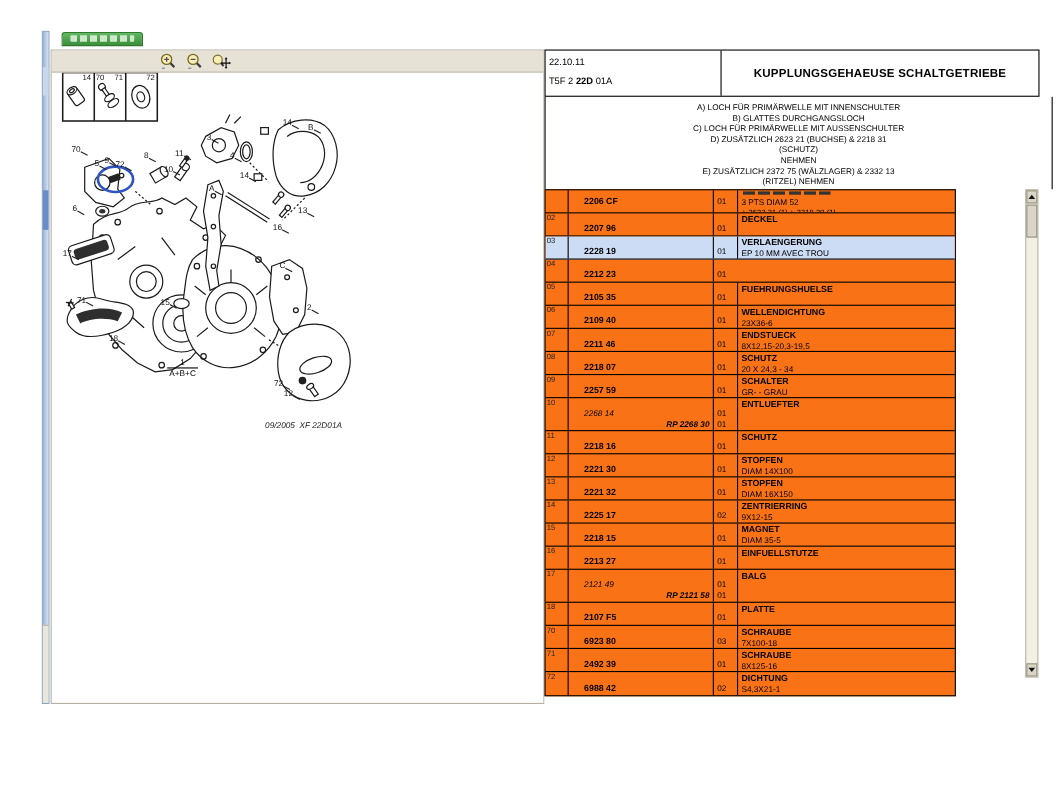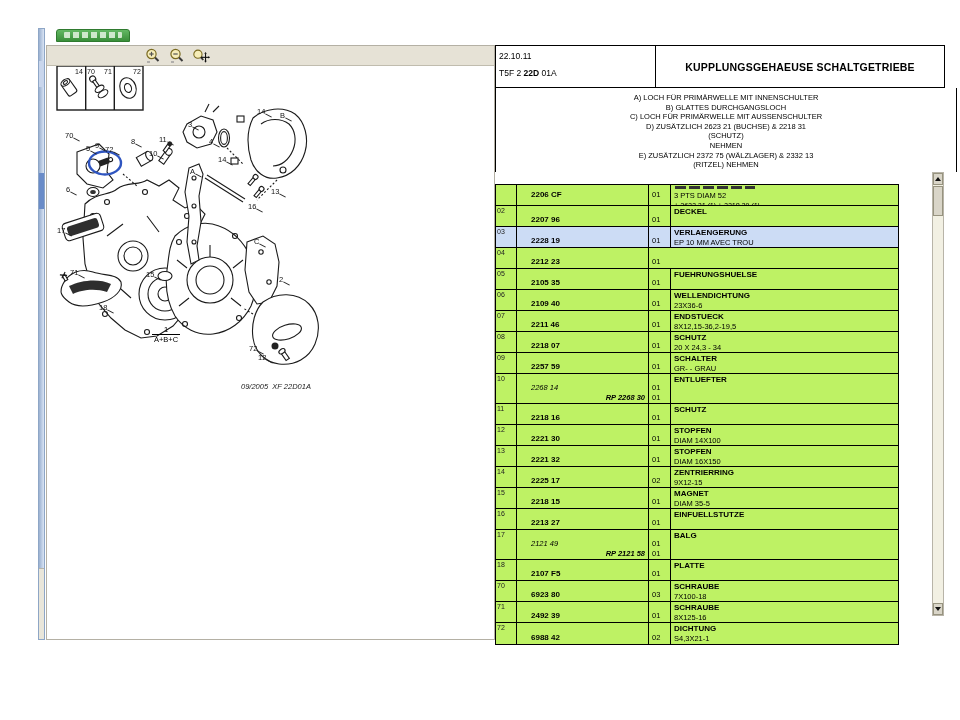--- a/index.html
+++ b/index.html
@@ -43,21 +43,21 @@
   .thead{position:absolute;left:0;top:0;width:450px;height:43px;border:1px solid #000;
          box-sizing:border-box;display:flex;}
   .th-left{width:160px;border-right:1px solid #000;box-sizing:border-box;padding:2px 0 0 3px;
            font-size:8.5px;line-height:17px;}
   .th-right{flex:1;display:flex;align-items:center;justify-content:center;
             font-size:10.5px;font-weight:bold;letter-spacing:.2px;}
   .notes{position:absolute;left:0;top:43px;width:462px;height:84px;border-left:1px solid #000;
          border-right:1px solid #000;box-sizing:border-box;text-align:center;padding-top:5px;}
   .note-line{font-size:7.5px;line-height:9.6px;}
 
-  .tbody{position:absolute;left:0;top:127px;width:404px;border:1px solid #000;box-sizing:border-box;background:#bef264;margin-top:12px;}
+  .tbody{position:absolute;left:0;top:127px;width:374px;border:1px solid #000;box-sizing:border-box;background:#f97316;}
   .trow{display:grid;grid-template-columns:21px 132px 22px 1fr;border-bottom:1px solid #000;box-sizing:border-box;}
   .trow:last-child{border-bottom:none;}
   .trow>div{border-right:1px solid #000;box-sizing:border-box;overflow:hidden;}
   .trow>div:last-child{border-right:none;}
   .trow.hl{background:#ccdcf5;}
   .c-num{font-size:7px;padding:1px 0 0 1px;color:#222;}
   .c-ref{padding-left:14px;display:flex;flex-direction:column;}
   .c-ref.bot,.c-qty.bot{justify-content:flex-end;padding-bottom:1px;}
   .c-ref.mid,.c-qty.mid{justify-content:center;}
   .c-qty{font-size:7.5px;display:flex;flex-direction:column;padding-left:3px;}
@@ -396,21 +396,21 @@
         <div class="trow" style="height: 21px;">
           <div class="c-num">07</div>
           <div class="c-ref bot">
             <div class="dref">2211 46</div>
           </div>
           <div class="c-qty bot">
             <div class="dqty">01</div>
           </div>
           <div class="c-desc">
             <div class="dname">ENDSTUECK</div>
-            <div class="dspec">8X12,15-36,2-19,5</div>
+            <div class="dspec">8X12,15-20,3-19,5</div>
           </div>
         </div>
         <div class="trow" style="height: 21px;">
           <div class="c-num">08</div>
           <div class="c-ref bot">
             <div class="dref">2218 07</div>
           </div>
           <div class="c-qty bot">
             <div class="dqty">01</div>
           </div>

